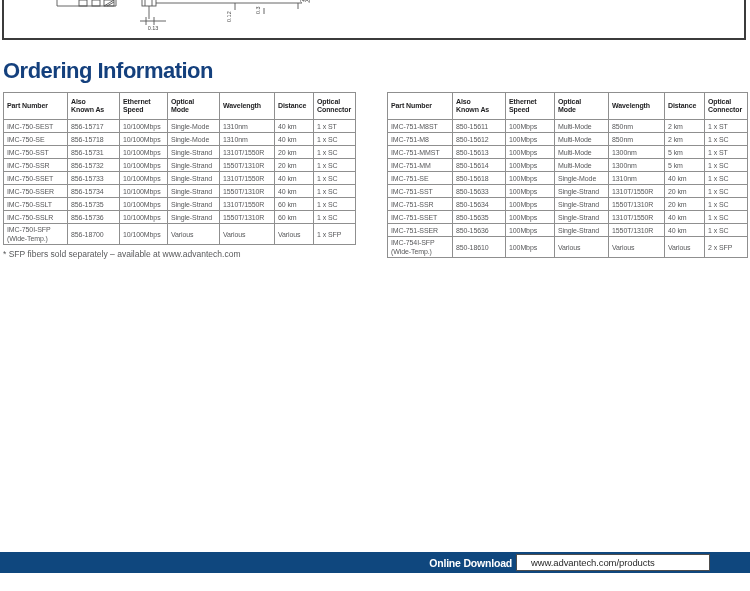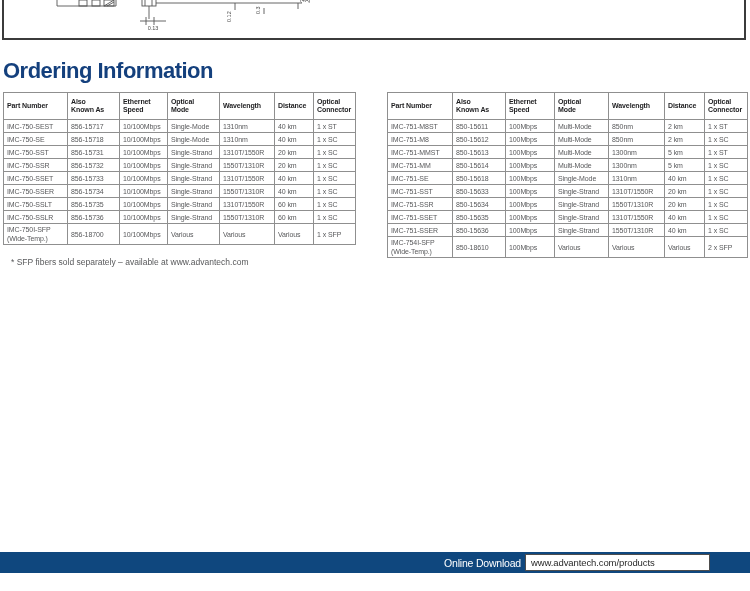--- a/index.html
+++ b/index.html
@@ -23,30 +23,30 @@
   table.order th{font-size:7px;font-weight:bold;color:#1d1d1f;text-align:left;
                  padding:2px 3px;border:1px solid #8f8f8f;line-height:8px;
                  white-space:pre-line;height:22px;vertical-align:middle;letter-spacing:-0.1px;}
   table.order td{font-size:7px;color:#58595b;padding:1px 3px;border:1px solid #8f8f8f;
                  line-height:9px;white-space:pre-line;height:10px;vertical-align:middle;
                  letter-spacing:-0.1px;overflow:hidden;}
 
   
   .footnotes{position:absolute;left:3px;top:248px;width:368px;
              font-size:8.5px;color:#58595b;line-height:13px;}
-  .footnotes p{margin:8px;}
+  .footnotes p{margin:0;}
 
   
   .footer-bar{position:absolute;left:0;top:552px;width:750px;height:21px;
               background:#0f477e;display:flex;align-items:center;justify-content:flex-end;
               box-sizing:border-box;padding-right:40px;}
-  .footer-label{color:#ffffff;font-size:10.5px;font-weight:normal;margin-right:4px;
+  .footer-label{color:#ffffff;font-size:10.5px;font-weight:bold;margin-right:4px;
                 letter-spacing:-0.2px;white-space:nowrap;}
   .footer-url{width:178px;height:15px;background:#ffffff;border:1px solid #4d4d4d;
-              font-size:9.5px;color:#2a2a2a;line-height:15px;padding-left:5px;
+              font-size:9.5px;color:#2a2a2a;line-height:15px;padding-left:14px;
               letter-spacing:-0.1px;overflow:hidden;white-space:nowrap;}
 
   .dim-label{font-size:5.5px;fill:#4a4a4a;font-family:"Liberation Sans",sans-serif;}
 </style>
 </head>
 <body>
 
 <div class="page">
 
   <div class="top-box">

